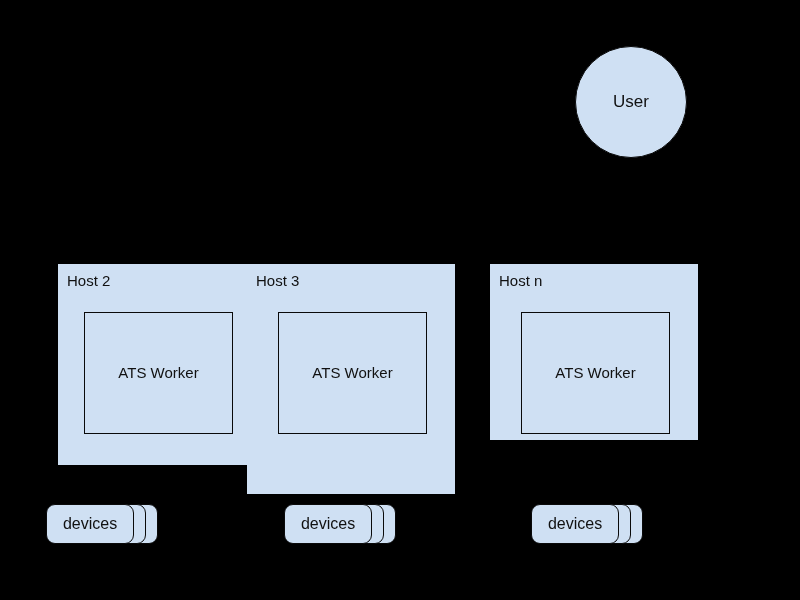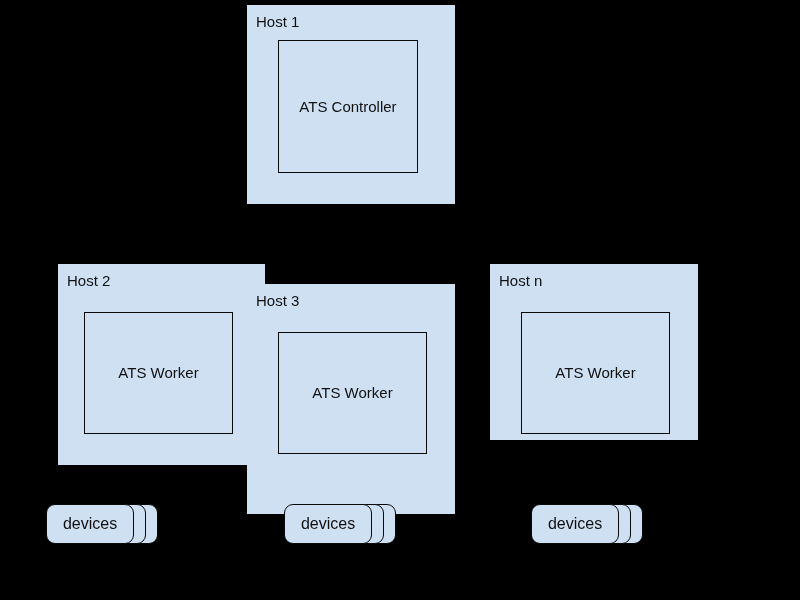--- a/index.html
+++ b/index.html
@@ -98,36 +98,33 @@
     color: #111111;
     z-index: 5;
     white-space: nowrap;
   }
 </style>
 </head>
 <body>
 
 <div id="canvas" style="background: rgb(0, 0, 0);">
 
-  <div class="host-box" id="host-box-host1" style="left: 247px; top: 5px; width: 208px; height: 199px; background: rgb(207, 224, 243);">
-    <span class="host-label" style="color: rgb(17, 17, 17);">Host 1</span>
-    <div class="inner-box" id="inner-box-host1" style="left: 31px; top: 35px; width: 140px; height: 133px; background: rgb(207, 224, 243); border-color: rgb(10, 10, 10);">
-      <span class="inner-label" style="color: rgb(17, 17, 17);">ATS Controller</span>
-    </div>
+
+  <div class="user-circle" id="actor-user" style="left: 575px; top: 46px; width: 112px; height: 112px; background: rgb(207, 224, 243); border-color: rgb(10, 10, 10);">
+    <span class="user-label" style="color: rgb(17, 17, 17);">User</span>
   </div>
-
 
   <div class="host-box" id="host-box-host2" style="left: 10px; top: 264px; width: 207px; height: 201px; background: rgb(207, 224, 243); margin-left: 48px;">
     <span class="host-label" style="color: rgb(17, 17, 17);">Host 2</span>
     <div class="inner-box" id="inner-box-host2" style="left: 26px; top: 48px; width: 149px; height: 122px; background: rgb(207, 224, 243); border-color: rgb(10, 10, 10);">
       <span class="inner-label" style="color: rgb(17, 17, 17);">ATS Worker</span>
     </div>
   </div>
 
-  <div class="host-box" id="host-box-host3" style="left: 247px; top: 264px; width: 208px; height: 230px; background: rgb(207, 224, 243); margin-top: 20px;">
+  <div class="host-box" id="host-box-host3" style="left: 247px; top: 264px; width: 208px; height: 230px; background: rgb(207, 224, 243);">
     <span class="host-label" style="color: rgb(17, 17, 17);">Host 3</span>
     <div class="inner-box" id="inner-box-host3" style="left: 31px; top: 48px; width: 149px; height: 122px; background: rgb(207, 224, 243); border-color: rgb(10, 10, 10);">
       <span class="inner-label" style="color: rgb(17, 17, 17);">ATS Worker</span>
     </div>
   </div>
 
   <div class="host-box" id="host-box-hostn" style="left: 490px; top: 264px; width: 208px; height: 176px; background: rgb(207, 224, 243);">
     <span class="host-label" style="color: rgb(17, 17, 17);">Host n</span>
     <div class="inner-box" id="inner-box-hostn" style="left: 31px; top: 48px; width: 149px; height: 122px; background: rgb(207, 224, 243); border-color: rgb(10, 10, 10);">
       <span class="inner-label" style="color: rgb(17, 17, 17);">ATS Worker</span>

